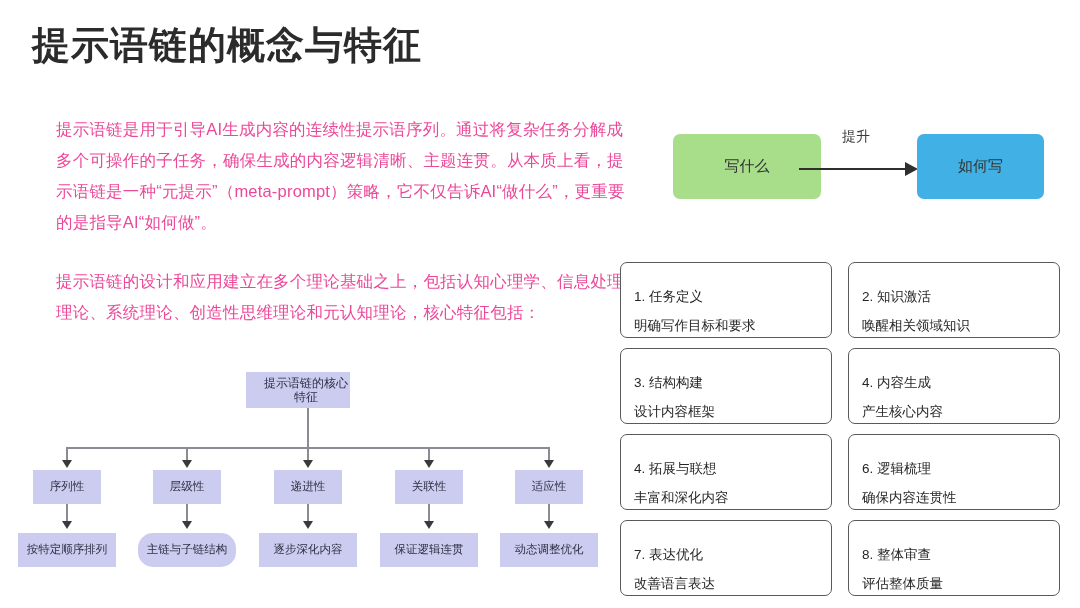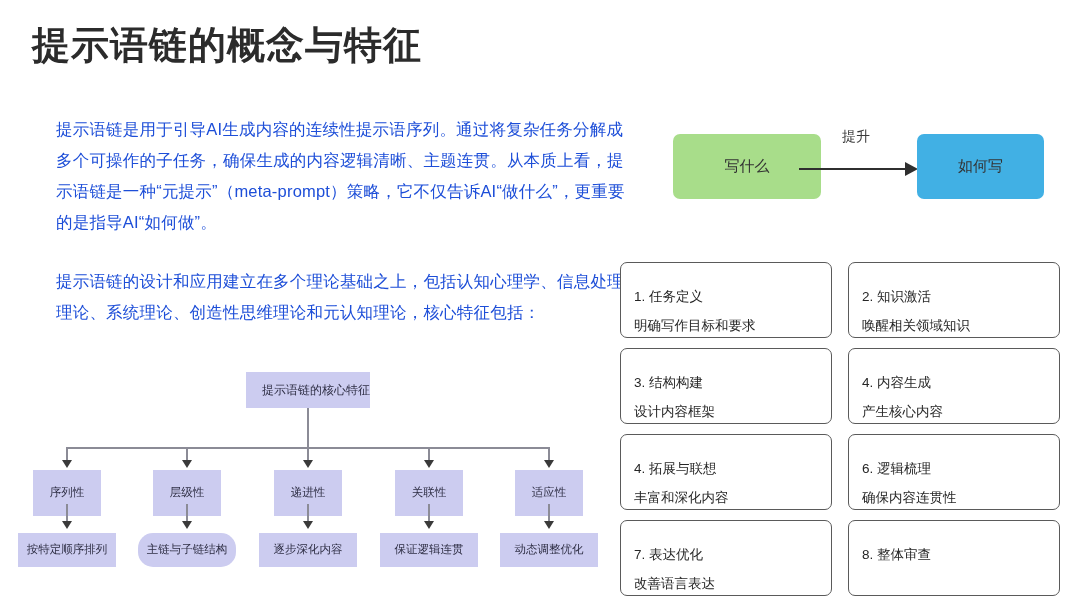--- a/index.html
+++ b/index.html
@@ -29,21 +29,21 @@
     white-space: nowrap;
   }
 
   
   .body-para {
     position: absolute;
     left: 56px;
     width: 570px;
     font-size: 16.5px;
     line-height: 31px;
-    color: #1d4ed8;
+    color: #ec4899;
     letter-spacing: 0.2px;
   }
   #para-1 { top: 114px; }
   #para-2 { top: 266px; }
 
   
   .flow-wrap {
     position: absolute;
     left: 620px;
     top: 112px;
@@ -150,26 +150,26 @@
     align-items: center;
     justify-content: center;
     font-size: 11.5px;
     box-sizing: border-box;
     text-align: center;
     line-height: 1.2;
   }
   .node-root {
     left: 246px;
     top: 10px;
-    width: 124px;
+    width: 104px;
     height: 36px;
     font-size: 12px;
     padding-left: 16px;
   }
-  .node-mid  { top: 108px; width: 68px; height: 46px; }
+  .node-mid  { top: 108px; width: 68px; height: 34px; }
   .node-leaf { top: 171px; width: 98px; height: 34px; }
 
   
   .ln { position: absolute; background: #8b8b96; }
   .v  { width: 1.6px; }
   .h  { height: 1.6px; }
   .arrow-dn {
     position: absolute;
     width: 0; height: 0;
     border-left: 5px solid transparent;
@@ -217,20 +217,21 @@
   <div class="card">
     <div class="card-title">6. 逻辑梳理</div>
     <div class="card-desc">确保内容连贯性</div>
   </div>
   <div class="card">
     <div class="card-title">7. 表达优化</div>
     <div class="card-desc">改善语言表达</div>
   </div>
   <div class="card">
     <div class="card-title">8. 整体审查</div>
+    <div class="card-desc">评估整体质量</div>
   </div>
 </div>
 
 <div class="tree">
 
   <div class="node node-root">提示语链的核心特征</div>
 
   <div class="ln v" style="left:307px; top:46px; height:40px;"></div>
 
   <div class="ln h" style="left:66px; top:85px; width:483px;"></div>

